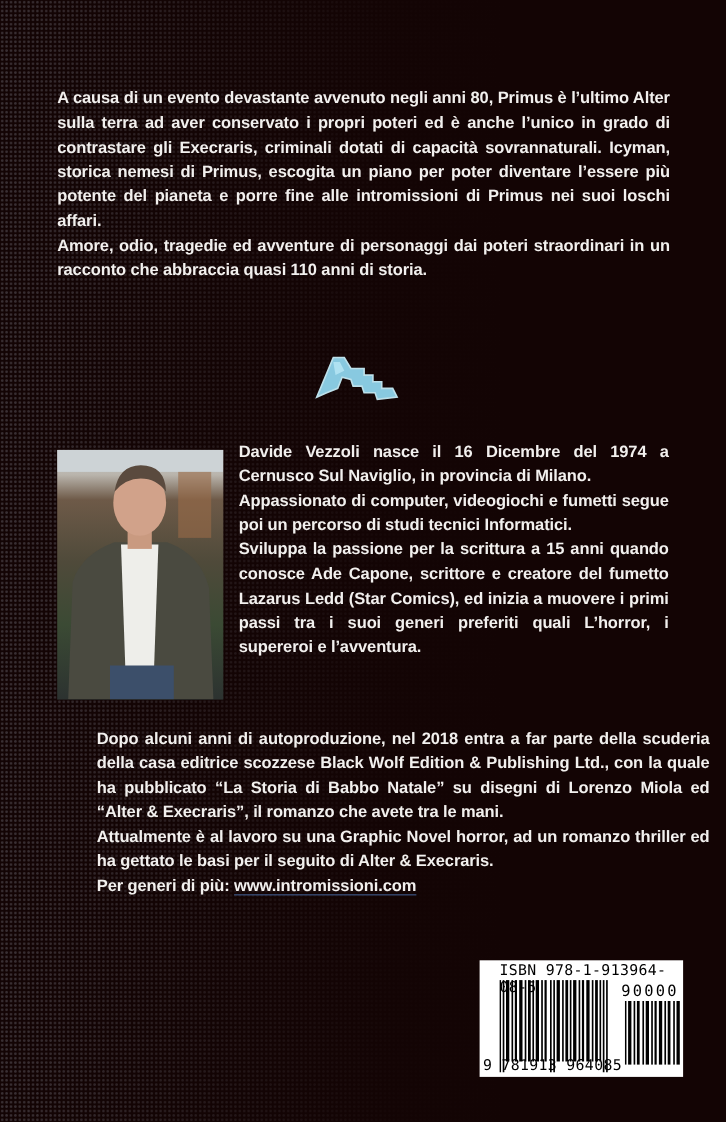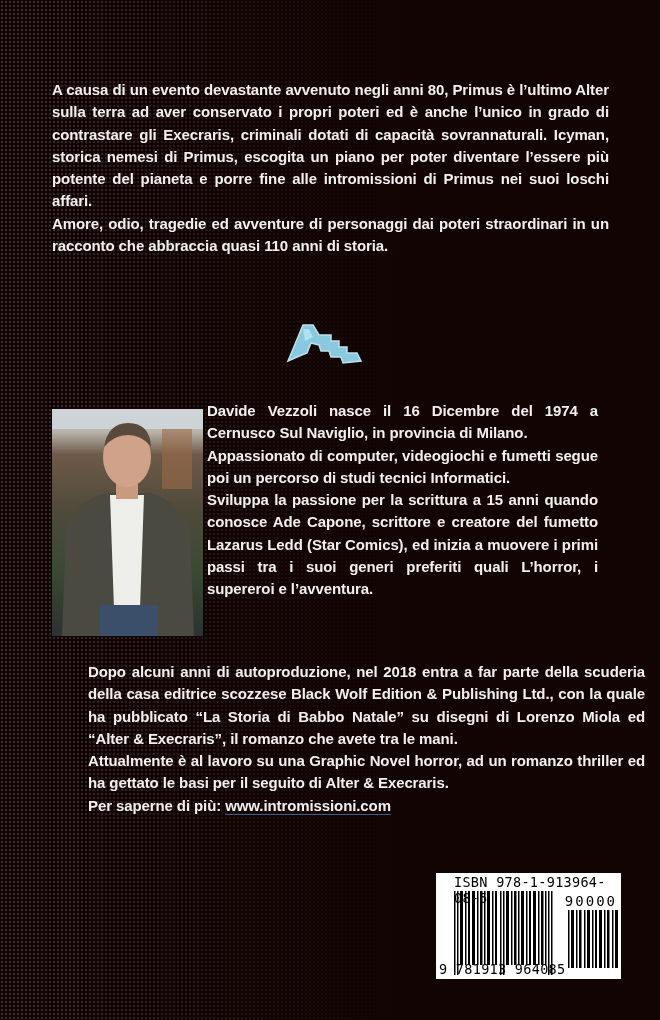--- a/index.html
+++ b/index.html
@@ -23,21 +23,21 @@
   }
   .para p { margin: 0; }
   .para p.last { text-align-last: left; }
   #synopsis { left: 52px; top: 79px; width: 557px; }
   #logo { position: absolute; left: 285px; top: 321px; width: 80px; height: 46px; }
   #photo {
     position: absolute; left: 52px; top: 409px; width: 151px; height: 227px;
     background: linear-gradient(180deg, #c9cfd2 0%, #b9b4ac 10%, #6e5a48 20%, #4f4a3a 45%, #3b4a34 70%, #2c3230 100%);
     overflow: hidden;
   }
-  #bio-side { left: 207px; top: 400px; width: 391px; }
+  #bio-side { left: 217px; top: 400px; width: 391px; }
   #bio-full { left: 52px; top: 661px; width: 557px; margin-left: 36px; }
   .link { text-decoration: underline; text-decoration-color: #3f5a8c; text-underline-offset: 3px; }
   #barcode {
     position: absolute; left: 436px; top: 873px; width: 185px; height: 106px;
     background: #ffffff; color: #000;
     font-family: "DejaVu Sans Mono", monospace;
   }
   #isbn-text { position: absolute; left: 18px; top: 1px; font-size: 13.5px; letter-spacing: 0.3px; }
   #addon-text { position: absolute; right: 4px; top: 20px; font-size: 14px; letter-spacing: 2px; }
   #ean-digits { position: absolute; left: 3px; bottom: 2px; font-size: 13.5px; letter-spacing: 0.3px; white-space: pre; }
@@ -74,21 +74,21 @@
 
 <div id="bio-side" class="para">
   <p class="last">Davide Vezzoli nasce il 16 Dicembre del 1974 a Cernusco Sul Naviglio, in provincia di Milano.</p>
   <p class="last">Appassionato di computer, videogiochi e fumetti segue poi un percorso di studi tecnici Informatici.</p>
   <p class="last">Sviluppa la passione per la scrittura a 15 anni quando conosce Ade Capone, scrittore e creatore del fumetto Lazarus Ledd (Star Comics), ed inizia a muovere i primi passi tra i suoi generi preferiti quali L’horror, i supereroi e l’avventura.</p>
 </div>
 
 <div id="bio-full" class="para">
   <p class="last">Dopo alcuni anni di autoproduzione, nel 2018 entra a far parte della scuderia della casa editrice scozzese Black Wolf Edition &amp; Publishing Ltd., con la quale ha pubblicato “La Storia di Babbo Natale” su disegni di Lorenzo Miola ed “Alter &amp; Execraris”, il romanzo che avete tra le mani.</p>
   <p class="last">Attualmente è al lavoro su una Graphic Novel horror, ad un romanzo thriller ed ha gettato le basi per il seguito di Alter &amp; Execraris.</p>
-  <p class="last"><span>Per saperne di più: </span><span class="link">www.intromissioni.com</span></p>
+  <p class="last"><span>Per generi di più: </span><span class="link">www.intromissioni.com</span></p>
 </div>
 
 <div id="barcode">
   <span id="isbn-text">ISBN 978-1-913964-08-5</span>
   <span id="addon-text">90000</span>
   <svg id="bars-main" viewBox="0 0 100 84" preserveAspectRatio="none">
     <g fill="#000">
       <rect x="0" y="0" width="1.5" height="84"></rect>
         <rect x="3" y="0" width="1.5" height="84"></rect>
       <rect x="6" y="0" width="3" height="74"></rect>

